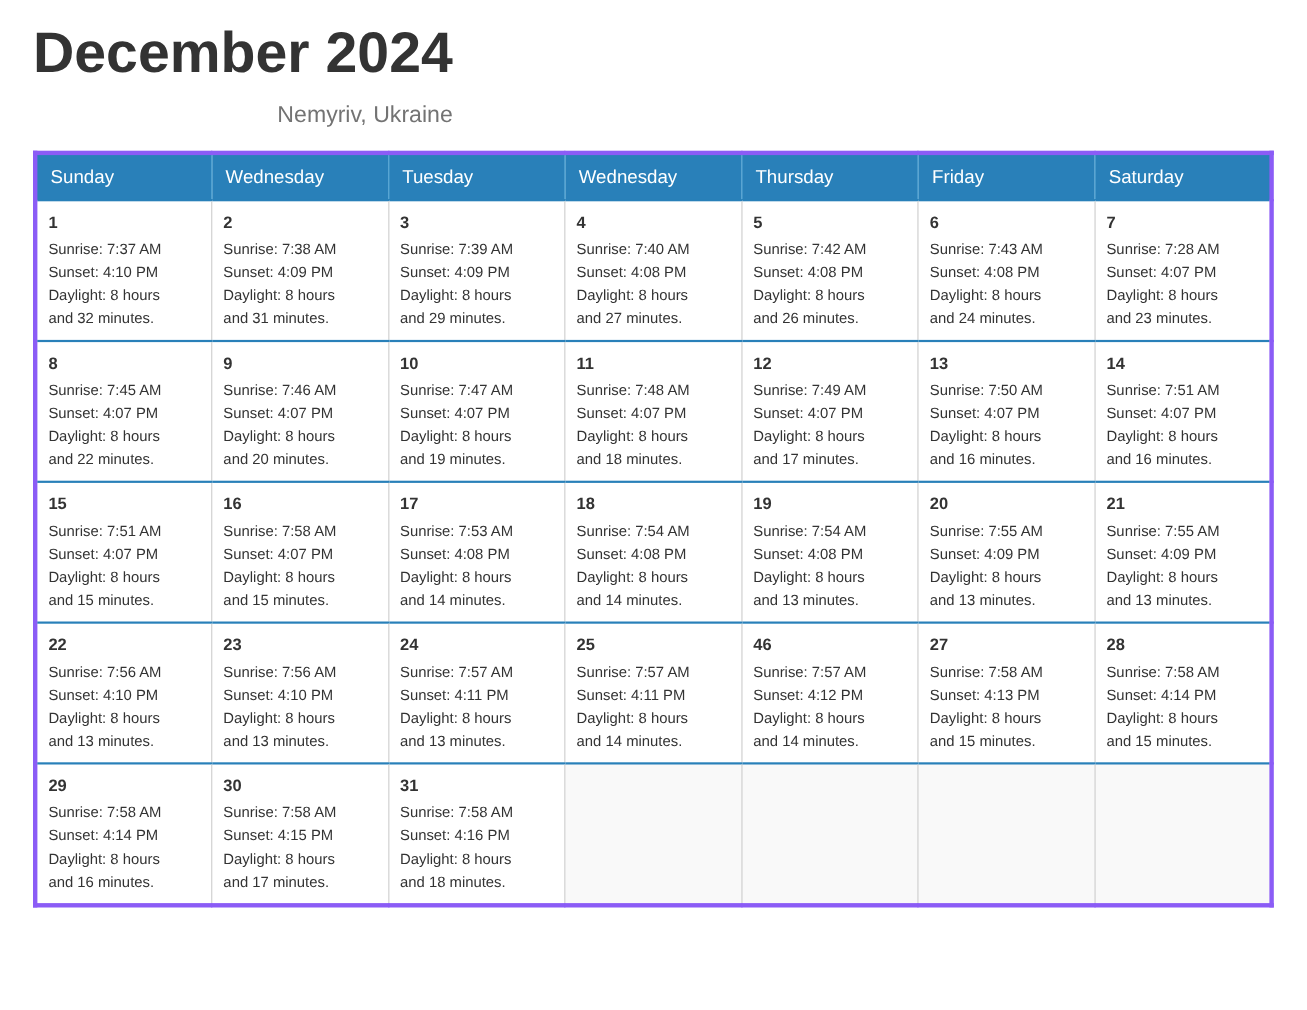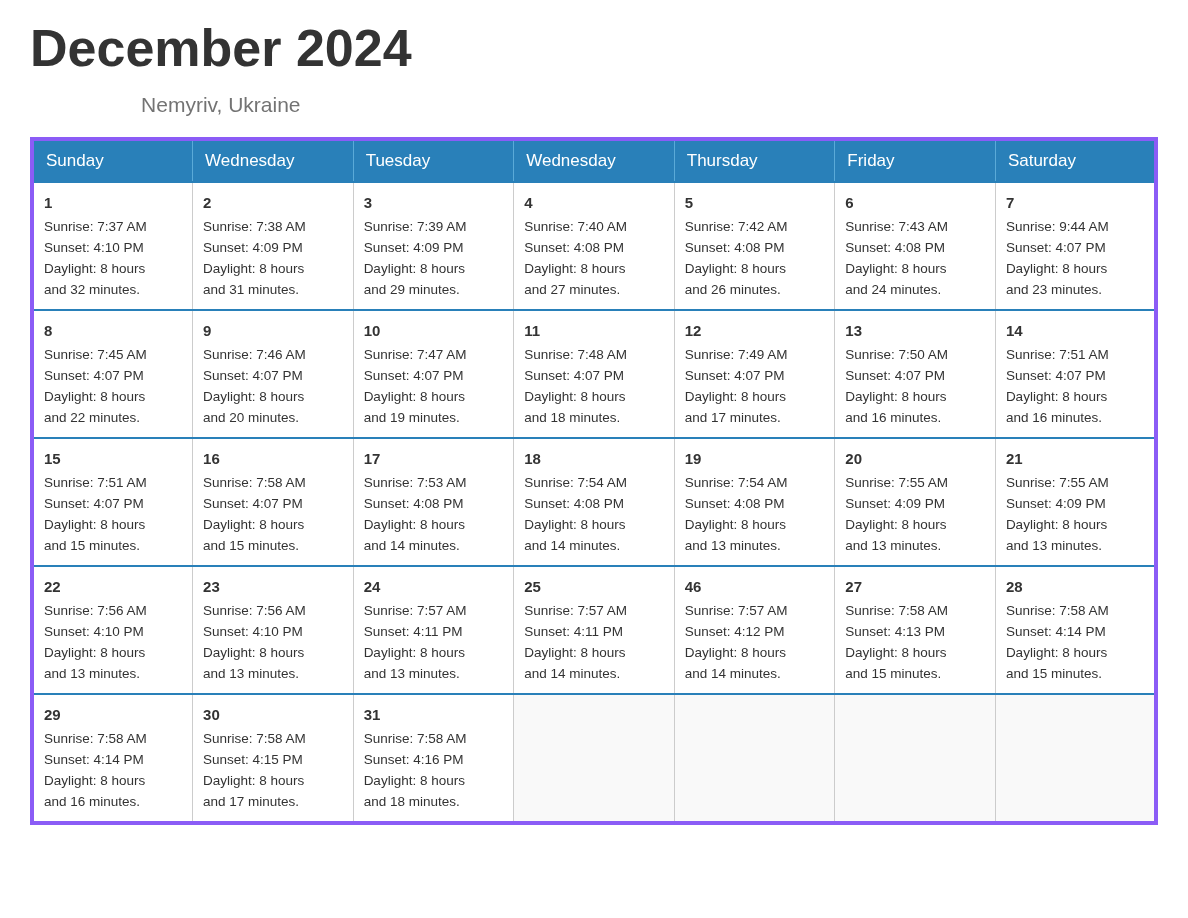--- a/index.html
+++ b/index.html
@@ -28,21 +28,21 @@
       color: #333;
       letter-spacing: -0.5px;
     }
     .logo-blue {
       font-size: 28px;
       font-weight: bold;
       color: #1a6aab;
       margin-left: 2px;
     }
     .title-area {
-      text-align: center;
+      text-align: right;
     }
     .month-title {
       font-size: 52px;
       font-weight: bold;
       color: #333;
       line-height: 1.1;
     }
     .location-title {
       font-size: 21px;
       color: #737373;
@@ -156,21 +156,21 @@
       </td>
         <td>
         <span class="day-number">6</span>
         <span>Sunrise: 7:43 AM</span><br>
         <span>Sunset: 4:08 PM</span><br>
         <span>Daylight: 8 hours</span><br>
         <span>and 24 minutes.</span>
       </td>
         <td>
         <span class="day-number">7</span>
-        <span>Sunrise: 9:44 AM</span><br>
+        <span>Sunrise: 7:28 AM</span><br>
         <span>Sunset: 4:07 PM</span><br>
         <span>Daylight: 8 hours</span><br>
         <span>and 23 minutes.</span>
       </td>
       </tr>
       <tr>
         <td>
         <span class="day-number">8</span>
         <span>Sunrise: 7:45 AM</span><br>
         <span>Sunset: 4:07 PM</span><br>

